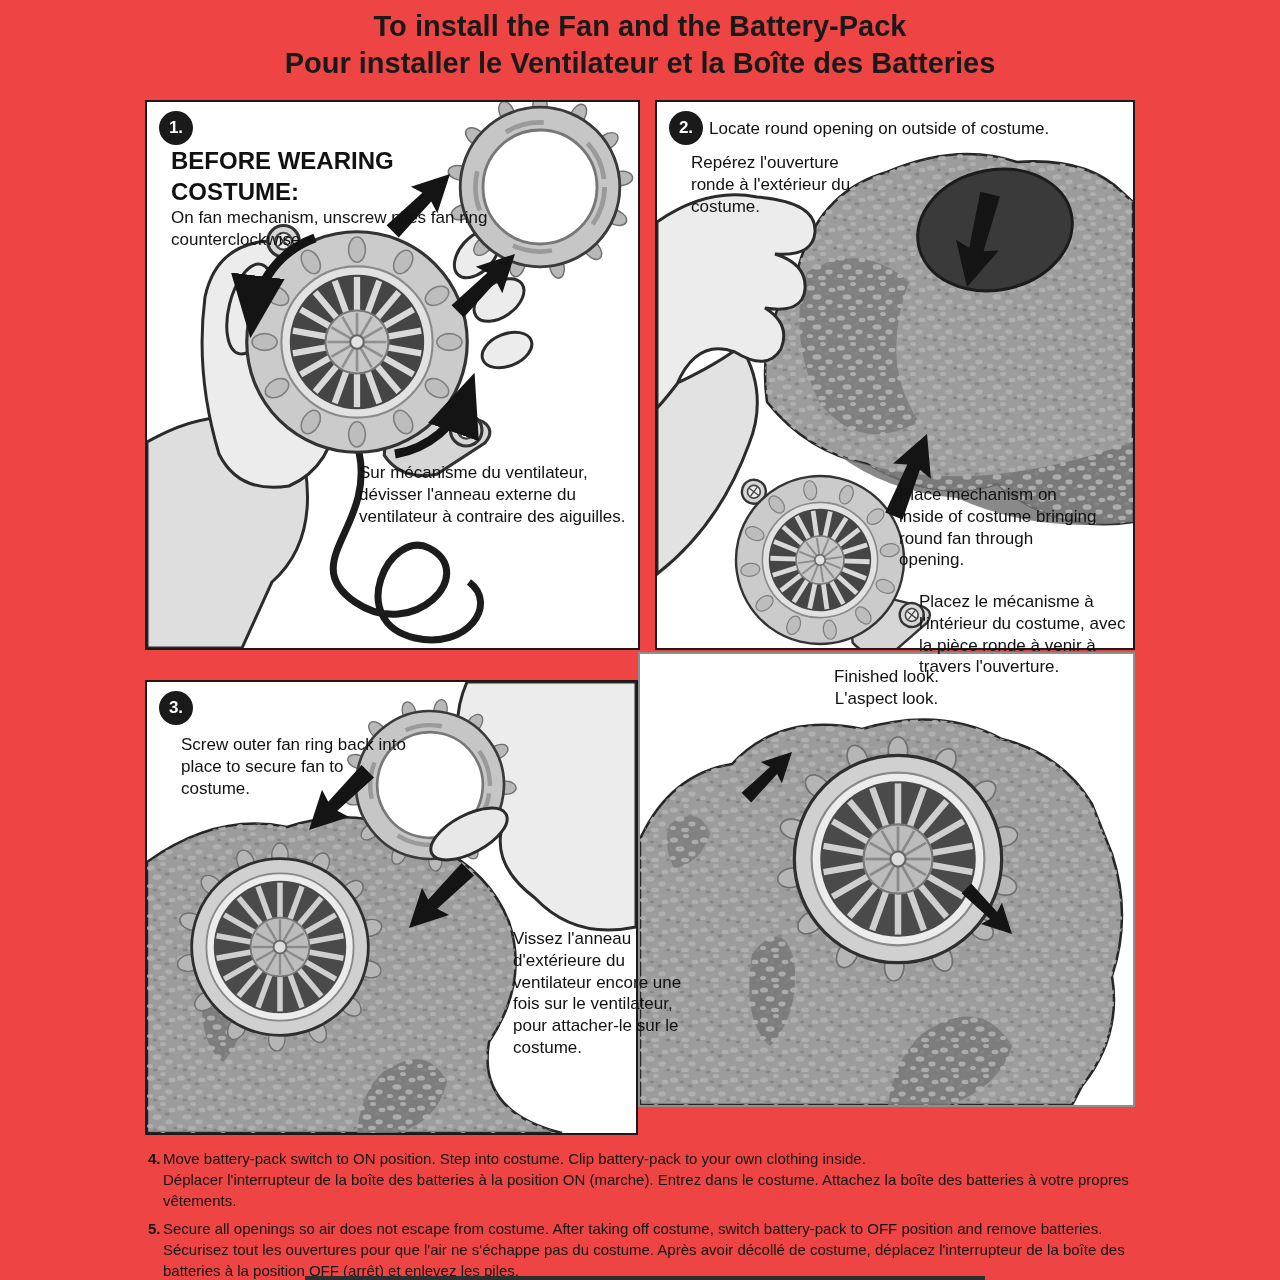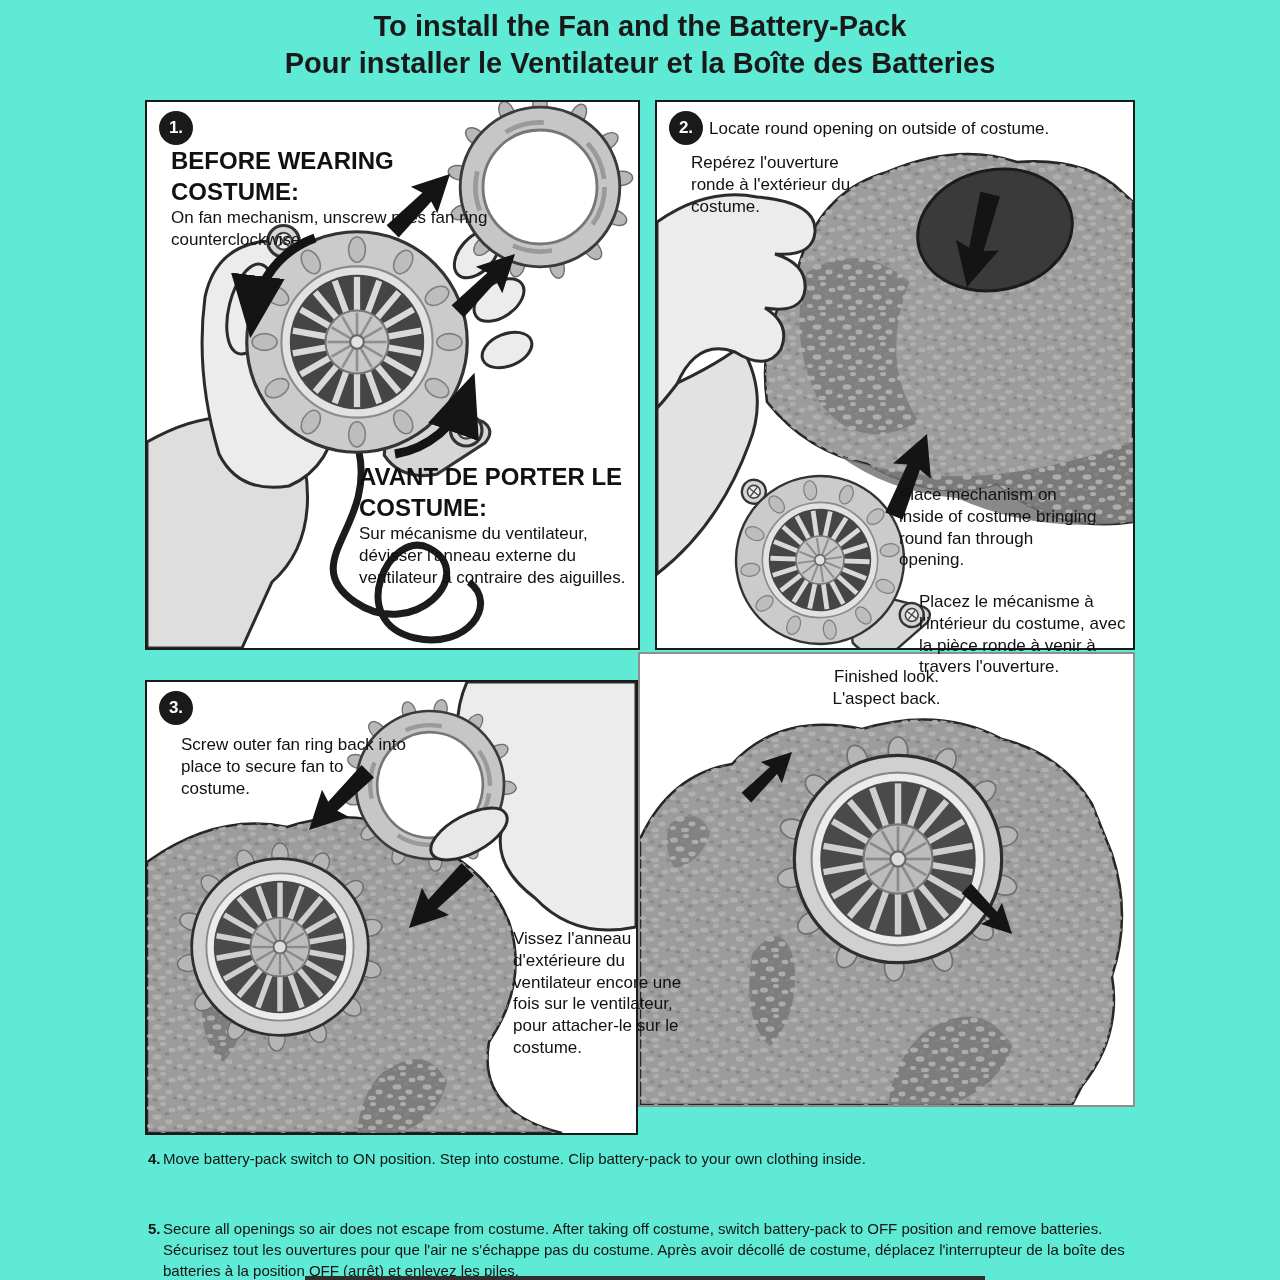--- a/index.html
+++ b/index.html
@@ -1,16 +1,16 @@
 <!DOCTYPE html>
 <html><head>
 <meta charset="utf-8">
 <style>
   html,body{margin:0;padding:0;background:#ffffff;}
-  #page{position:relative;width:1280px;height:1280px;background:#5eead4;overflow:hidden;
+  #page{position:relative;width:1280px;height:1280px;background:#ef4444;overflow:hidden;
         font-family:"Liberation Sans", sans-serif;color:#151515;}
   
   #title{position:absolute;left:0;top:8px;width:100%;text-align:center;
          font-weight:bold;font-size:29px;line-height:1.26;color:#191919;}
   
   .panel{position:absolute;background:#ffffff;border:2px solid #1a1a1a;box-sizing:border-box;}
   #panel4{border-color:#8f8f8f;}
   .panel > svg{position:absolute;left:0;top:0;width:100%;height:100%;}
   .badge{position:absolute;left:12px;top:9px;width:34px;height:34px;border-radius:50%;
          background:#1a1a1a;color:#ffffff;font-weight:bold;font-size:17px;
@@ -228,21 +228,20 @@
 
       <use href="#g-arrow" transform="translate(303,72) rotate(-135) scale(0.78)"></use>
       <use href="#g-arrow" transform="translate(368,152) rotate(-135) scale(0.78)"></use>
     </svg>
     <div class="badge">1.</div>
     <div class="ptext" style="left:24px;top:44px;width:330px;">
       <div class="phead">BEFORE WEARING COSTUME:</div>
       <div>On fan mechanism, unscrew piles fan ring counterclockwise.</div>
     </div>
     <div class="ptext" style="left:212px;top:360px;width:280px;">
-      <div class="phead">AVANT DE PORTER LE COSTUME:</div>
       <div>Sur mécanisme du ventilateur, dévisser l'anneau externe du ventilateur à contraire des aiguilles.</div>
     </div>
   </div>
 
   <div class="panel" id="panel2" style="left:655px;top:100px;width:480px;height:550px;">
     <svg viewBox="0 0 476 546">
 
       <g>
         <path id="p2fab" d="M 110,300 Q 100,230 140,170 Q 160,90 230,70 Q 300,40 360,60 Q 430,55 465,90 L 476,100 L 476,420 Q 400,432 340,382 Q 280,402 210,362 Q 150,350 110,300 Z" fill="#9c9c9c" stroke="#262626" stroke-width="2.5"></path>
         <path d="M 150,170 Q 205,138 252,180 Q 222,260 262,320 Q 202,352 162,300 Q 130,232 150,170 Z" fill="#7b7b7b" opacity="0.85"></path>
@@ -305,28 +304,29 @@
         <path d="M 0,185 Q 30,120 92,110 Q 140,58 222,75 Q 300,52 362,85 Q 422,100 452,150 L 472,200 Q 492,262 472,322 Q 482,382 442,432 L 432,451 L 0,451 Z" fill="url(#speckle)" stroke="none"></path>
       </g>
 
       <use href="#g-fan-inst" transform="translate(258,205) scale(1.08)"></use>
 
       <use href="#g-arrow" transform="translate(152,98) rotate(-135) scale(0.62)"></use>
       <use href="#g-arrow" transform="translate(372,280) rotate(-45) scale(0.62)"></use>
     </svg>
     <div class="ptext" style="left:0;top:12px;width:100%;text-align:center;">
       <div>Finished look.</div>
-      <div>L'aspect back.</div>
+      <div>L'aspect look.</div>
     </div>
   </div>
 
   <div class="step" style="top:1148px;">
     <span class="step-num">4.</span>
     <div class="step-body">
       <div>Move battery-pack switch to ON position. Step into costume. Clip battery-pack to your own clothing inside.</div>
+      <div>Déplacer l'interrupteur de la boîte des batteries à la position ON (marche). Entrez dans le costume. Attachez la boîte des batteries à votre propres vêtements.</div>
     </div>
   </div>
   <div class="step" style="top:1218px;">
     <span class="step-num">5.</span>
     <div class="step-body">
       <div>Secure all openings so air does not escape from costume. After taking off costume, switch battery-pack to OFF position and remove batteries.</div>
       <div>Sécurisez tout les ouvertures pour que l'air ne s'échappe pas du costume. Après avoir décollé de costume, déplacez l'interrupteur de la boîte des batteries à la position OFF (arrêt) et enlevez les piles.</div>
     </div>
   </div>
 

